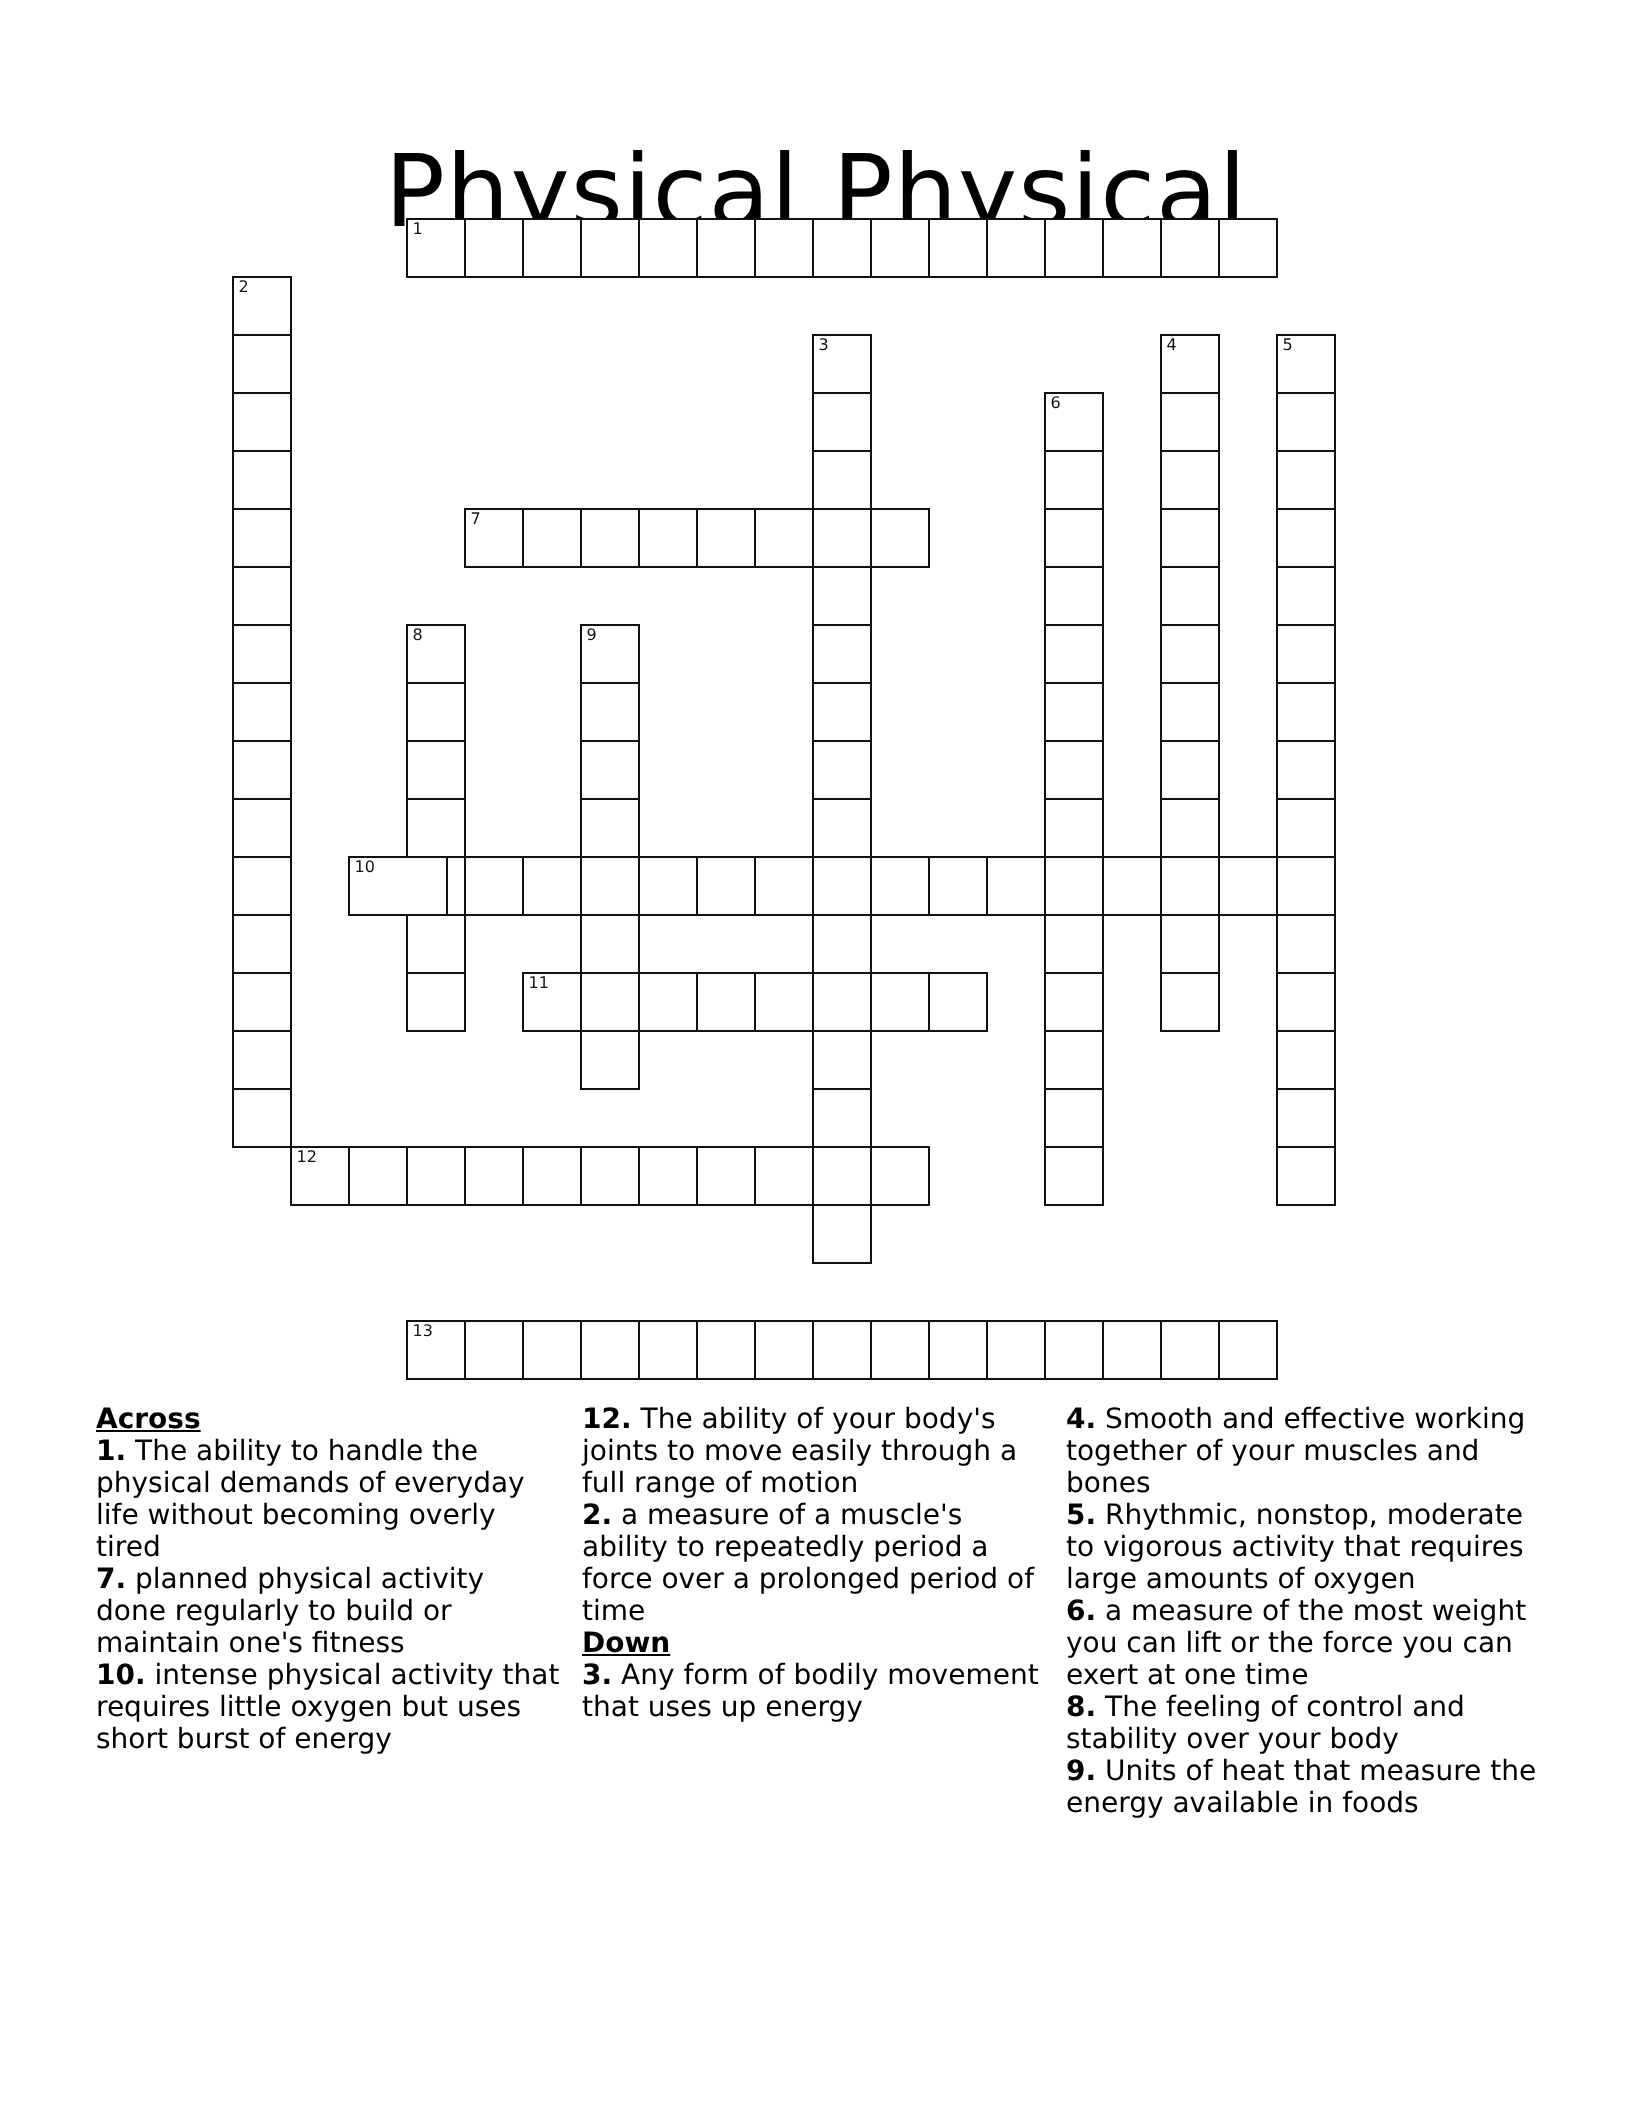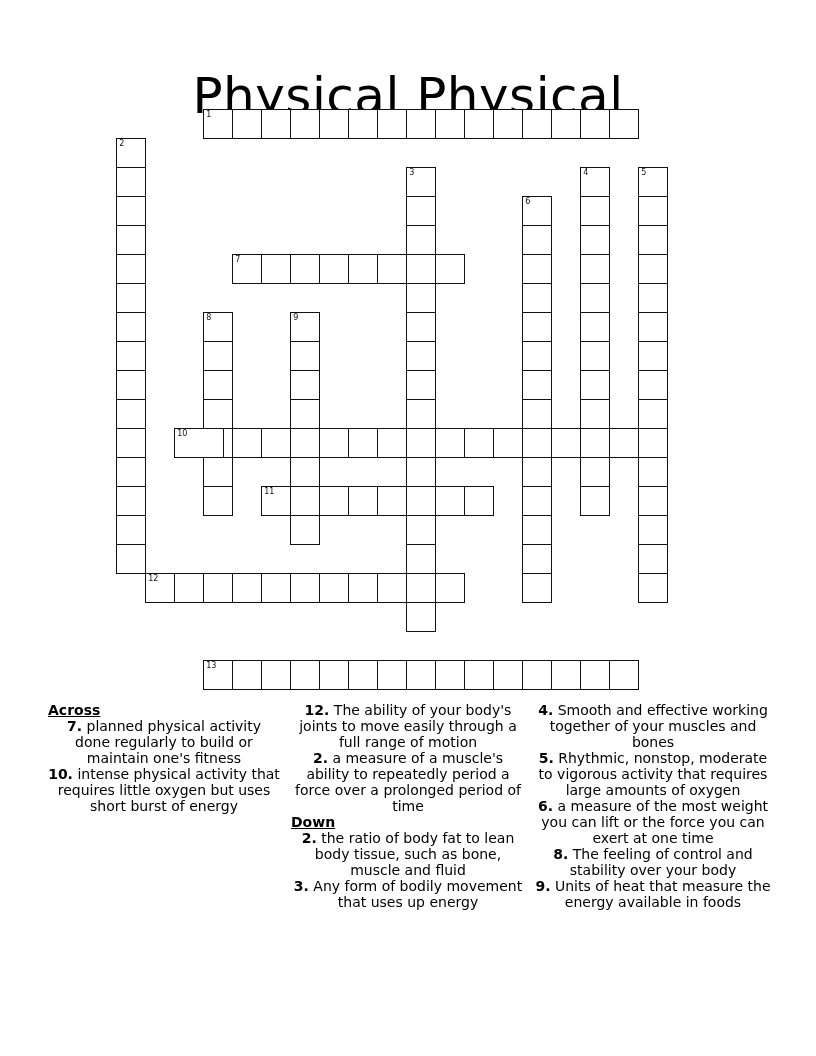--- a/index.html
+++ b/index.html
@@ -7,21 +7,21 @@
          font-family:"DejaVu Sans", sans-serif; color:#000; }
   .title { position:absolute; left:0; top:30px; width:816px; text-align:center;
            font-size:50px; line-height:64px; font-weight:normal; letter-spacing:0.5px; }
   .grid { position:absolute; left:0; top:0; width:816px; height:700px; }
   .cell { position:absolute; width:29px; height:29px; box-sizing:border-box;
           border:1.5px solid #111; background:#fff; margin-left:-0.75px; margin-top:-0.75px; }
   .num { position:absolute; left:2px; top:0px; font-size:8px; line-height:9px;
          font-family:"DejaVu Sans", sans-serif; color:#111; }
   .clues { position:absolute; top:702px; font-size:14px; line-height:16px; }
   .clues .hdr { text-decoration:underline; font-weight:bold; display:block; }
-  .clue { display:block;text-align:center; }
+  .clue { display:block; }
   .clue b { font-weight:bold; }
   .col1 { left:48px; width:232px; }
   .col2 { left:291px; width:234px; }
   .col3 { left:533px; width:240px; }
 </style>
 </head>
 <body>
 
 <h1 class="title">Physical Physical</h1>
 
@@ -200,29 +200,29 @@
     <div class="cell" style="left: 465px; top: 661px; width: 30px; height: 30px;"></div>
     <div class="cell" style="left: 494px; top: 661px; width: 30px; height: 30px;"></div>
     <div class="cell" style="left: 523px; top: 661px; width: 30px; height: 30px;"></div>
     <div class="cell" style="left: 552px; top: 661px; width: 30px; height: 30px;"></div>
     <div class="cell" style="left: 581px; top: 661px; width: 30px; height: 30px;"></div>
     <div class="cell" style="left: 610px; top: 661px; width: 30px; height: 30px;"></div>
   </div>
 
 <div class="clues col1">
   <span class="hdr">Across</span>
+  <span class="clue"><b>1.</b><span> The ability to handle the physical demands of everyday life without becoming overly tired</span></span>
   <span class="clue"><b>7.</b><span> planned physical activity done regularly to build or maintain one's fitness</span></span>
   <span class="clue"><b>10.</b><span> intense physical activity that requires little oxygen but uses short burst of energy</span></span>
 </div>
 
 <div class="clues col2">
   <span class="clue"><b>12.</b><span> The ability of your body's joints to move easily through a full range of motion</span></span>
   <span class="clue"><b>2.</b><span> a measure of a muscle's ability to repeatedly period a force over a prolonged period of time</span></span>
   <span class="hdr">Down</span>
-  <span class="clue"><b>2.</b><span> the ratio of body fat to lean body tissue, such as bone, muscle and fluid</span></span>
   <span class="clue"><b>3.</b><span> Any form of bodily movement that uses up energy</span></span>
 </div>
 
 <div class="clues col3">
   <span class="clue"><b>4.</b><span> Smooth and effective working together of your muscles and bones</span></span>
   <span class="clue"><b>5.</b><span> Rhythmic, nonstop, moderate to vigorous activity that requires large amounts of oxygen</span></span>
   <span class="clue"><b>6.</b><span> a measure of the most weight you can lift or the force you can exert at one time</span></span>
   <span class="clue"><b>8.</b><span> The feeling of control and stability over your body</span></span>
   <span class="clue"><b>9.</b><span> Units of heat that measure the energy available in foods</span></span>
 </div>

